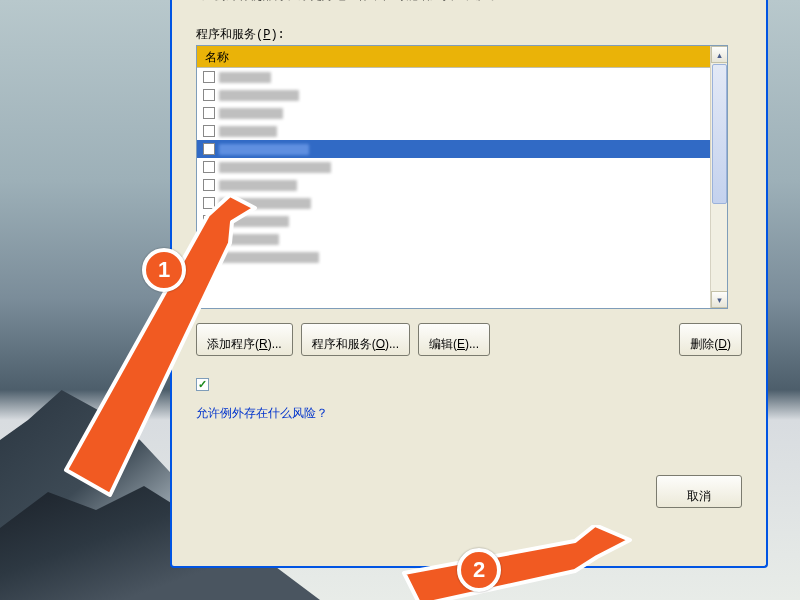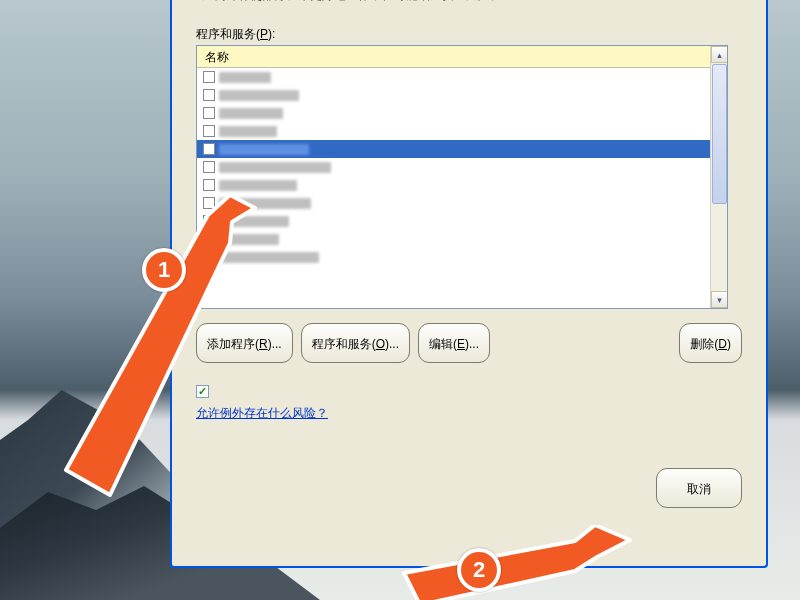--- a/index.html
+++ b/index.html
@@ -28,32 +28,32 @@
   width: 598px; height: 600px;
   background: #ece9d8;
   border: 2px solid #0054e3;
   border-top: none;
   padding: 10px 24px 50px 24px;
   border-radius: 0 0 4px 4px;
 }
 .desc { margin-top: 8px; margin-bottom: 22px; padding-left: 6px; }
 .desc-line { line-height: 18px; }
 
-.label-row { margin-top: 12px; margin-bottom: 2px; }
+.label-row { margin-top: 12px; margin-bottom: 2px; font-family: Liberation Mono, monospace; }
 .label-row .u { text-decoration: underline; }
 
 .listbox {
   width: 532px; height: 264px;
   background: #fff;
   border: 1px solid #7f9db9;
   position: relative;
   overflow: hidden;
 }
 .list-header {
-  background: #fef9c3;
+  background: #eab308;
   border-bottom: 1px solid #c0c0b0;
   padding: 3px 8px;
   font-size: 12px;
   height: 22px; line-height: 16px;
 }
 .list-body {
   position: absolute; top: 22px; left: 0; right: 17px; bottom: 0;
   overflow: hidden;
 }
 .list-row {
@@ -85,39 +85,39 @@
 }
 .sb-up { top: 0; } .sb-down { bottom: 0; }
 .sb-thumb {
   position: absolute; left: 1px; top: 18px; width: 15px; height: 140px;
   background: linear-gradient(#e3e9f6,#c4d2ee);
   border: 1px solid #9bb2db; border-radius: 2px;
 }
 
 .button-row { margin-top: 14px; display: flex; gap: 8px; }
 .xp-btn {
-  height: 40px; padding: 12px 10px;
+  height: 33px; padding: 12px 10px;
   background: linear-gradient(#fdfdfb,#ece9d8);
-  border: 1px solid #7b7b6f; border-radius: 11px;
+  border: 1px solid #7b7b6f; border-radius: 3px;
   font-family: inherit; font-size: 12px;
   cursor: default;
 }
 .xp-btn .u { text-decoration: underline; }
 .spacer { flex: 1; }
 
 .check-row { margin-top: 22px; display: flex; align-items: center; gap: 4px; }
 .check-row .box {
   width: 13px; height: 13px; background: #fff;
   border: 1px solid #7f9db9;
   display: flex; align-items: center; justify-content: center;
   color: #1e8a1e; font-size: 11px; font-weight: bold;
 }
 .check-row .u { text-decoration: underline; }
 
-.linktxt { margin-top: 7px; color: #0033cc; text-decoration: underline; cursor: pointer; }
+.linktxt { margin-top: 14px; color: #0033cc; cursor: pointer; }
 
 .dlg-buttons {
   position: absolute; right: 24px; bottom: 58px;
   display: flex; gap: 8px;
 }
 .dlg-buttons .xp-btn { width: 86px; }
 
 
 .annotation { position: absolute; pointer-events: none; }
 .circle-badge {

